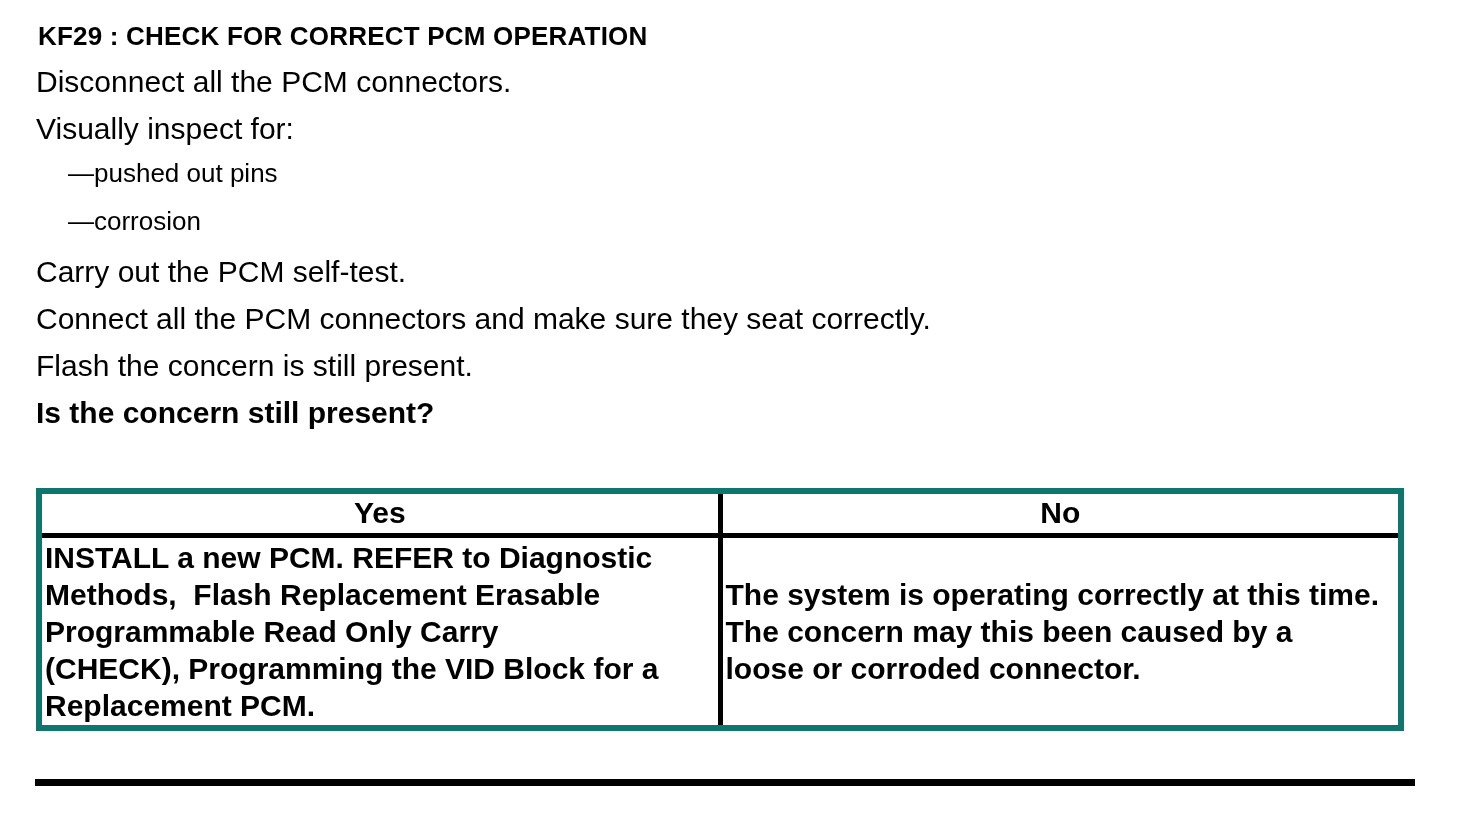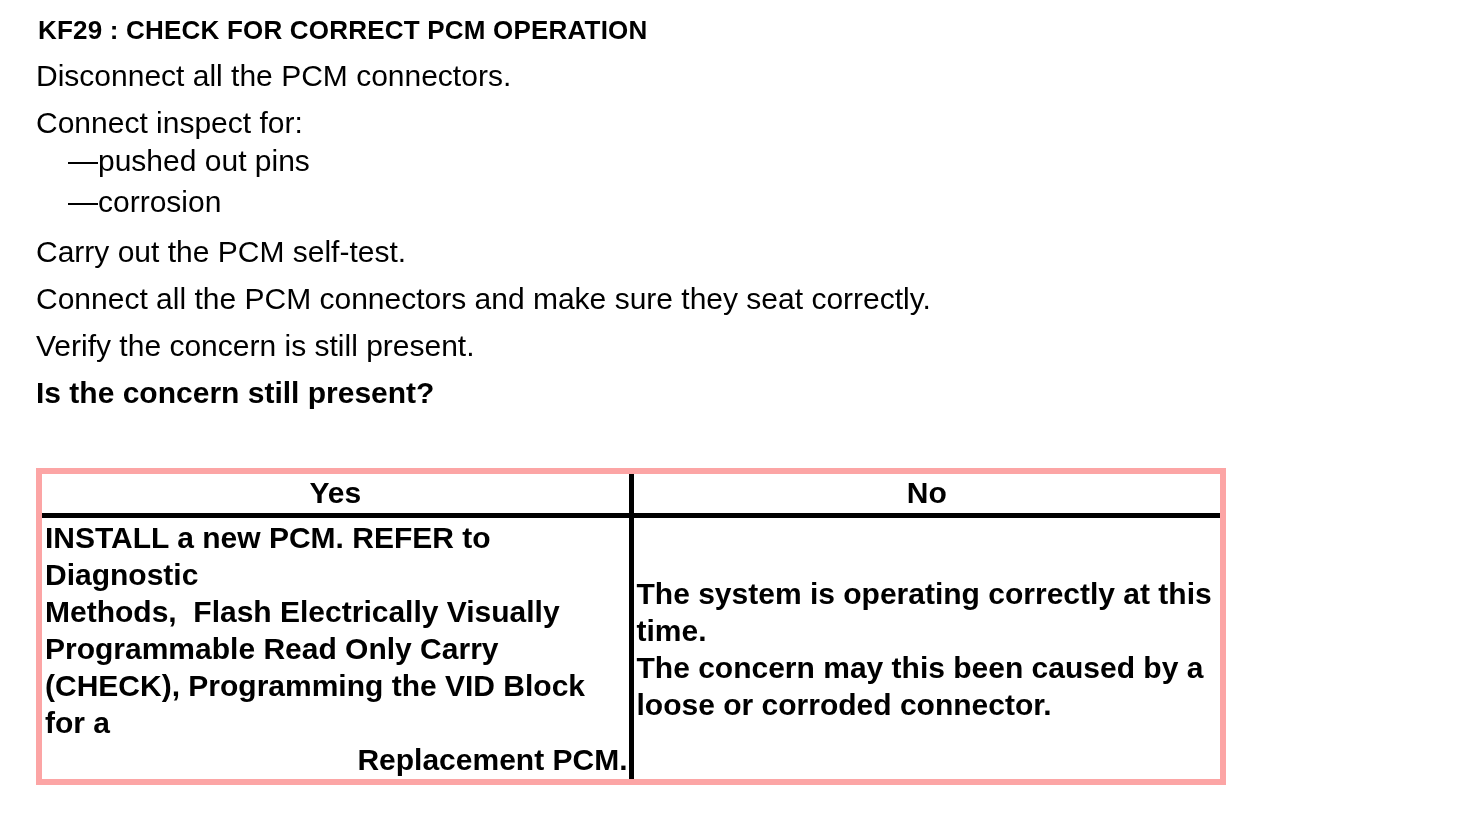--- a/index.html
+++ b/index.html
@@ -10,49 +10,49 @@
     height: 814px;
     background: #ffffff;
     overflow: hidden;
     font-family: "Liberation Sans", sans-serif;
     color: #000000;
   }
   .page {
     position: relative;
     width: 1472px;
     height: 814px;
-    padding: 16px 40px 0 33px;
+    padding: 22px 40px 0 33px;
   }
   .doc-heading {
     margin: 0 0 0 5px;
     font-size: 26px;
     font-weight: bold;
     line-height: 28px;
     letter-spacing: 0.2px;
     white-space: pre-wrap;
   }
   .para {
     margin: 16px 0 0 3px;
     font-size: 30px;
     line-height: 31px;
     white-space: pre-wrap;
   }
   .para.bold { font-weight: bold; }
   .dash-item {
-    margin: 4px 0 0 35px;
-    font-size: 30px;
+    margin: 11px 0 0 35px;
+    font-size: 26px;
     line-height: 37px;
     white-space: pre-wrap;
   }
   table.decision-table {
     border-collapse: collapse;
     table-layout: fixed;
-    width: 1190px;
+    width: 1368px;
     margin: 60px 0 0 3px;
-    border: 6px solid #fca5a5;
+    border: 6px solid #0f766e;
   }
   table.decision-table th,
   table.decision-table td {
     border: 5px solid #000000;
     width: 50%;
     overflow: hidden;
   }
   table.decision-table th {
     font-size: 30px;
     font-weight: bold;
@@ -68,63 +68,63 @@
     vertical-align: middle;
     padding: 1px 1px 1px 3px;
   }
   .cell-line {
     font-size: 30px;
     line-height: 37px;
     white-space: pre-wrap;
     text-align: left;
     font-weight: bold;
   }
-  .cell-line.centered { text-align: right; }
+  .cell-line.centered { text-align: left; }
   .bottom-rule {
     margin: 48px 0 0 2px;
     width: 1380px;
     height: 7px;
     background: #000000;
   }
 </style>
 </head>
 <body>
 
 <div class="page">
 
   <h1 class="doc-heading">KF29 : CHECK FOR CORRECT PCM OPERATION</h1>
 
   <div class="para">Disconnect all the PCM connectors.</div>
 
-  <div class="para">Connect inspect for:</div>
+  <div class="para">Visually inspect for:</div>
 
   <div class="dash-item">—pushed out pins</div>
 
   <div class="dash-item">—corrosion</div>
 
   <div class="para">Carry out the PCM self-test.</div>
 
   <div class="para">Connect all the PCM connectors and make sure they seat correctly.</div>
 
-  <div class="para">Verify the concern is still present.</div>
+  <div class="para">Flash the concern is still present.</div>
 
   <div class="para bold">Is the concern still present?</div>
 
   <table class="decision-table">
     <thead>
       <tr>
         <th>Yes</th>
         <th>No</th>
       </tr>
     </thead>
     <tbody>
       <tr>
         <td class="cell-yes">
           <div class="cell-line">INSTALL a new PCM. REFER to Diagnostic</div>
-          <div class="cell-line">Methods,  Flash Electrically Visually</div>
+          <div class="cell-line">Methods,  Flash Replacement Erasable</div>
           <div class="cell-line">Programmable Read Only Carry</div>
           <div class="cell-line">(CHECK), Programming the VID Block for a</div>
           <div class="cell-line centered">Replacement PCM.</div>
         </td>
         <td class="cell-no">
           <div class="cell-line">The system is operating correctly at this time.</div>
           <div class="cell-line">The concern may this been caused by a</div>
           <div class="cell-line">loose or corroded connector.</div>
         </td>
       </tr>

